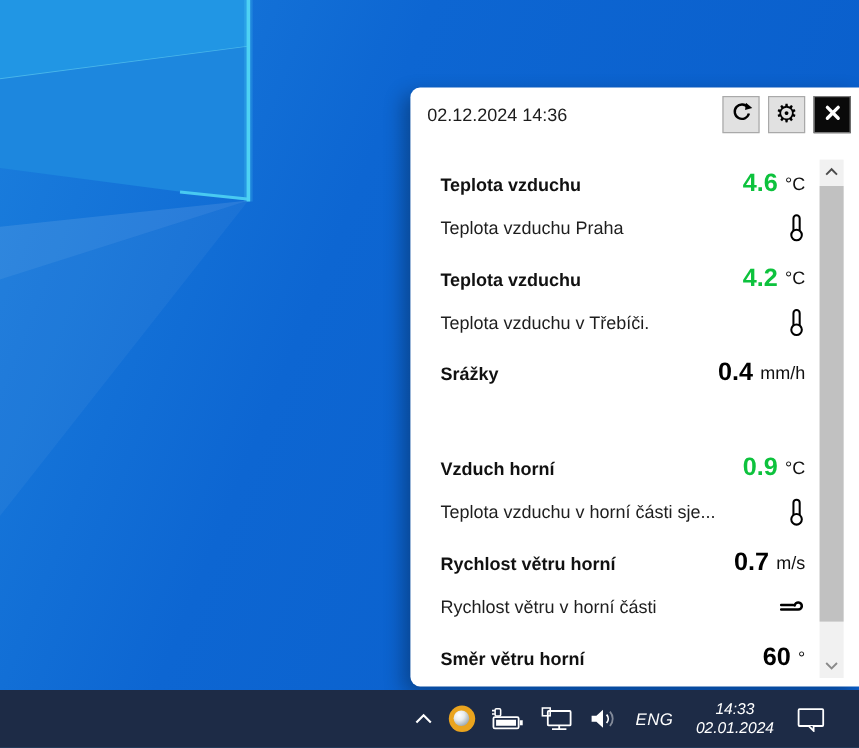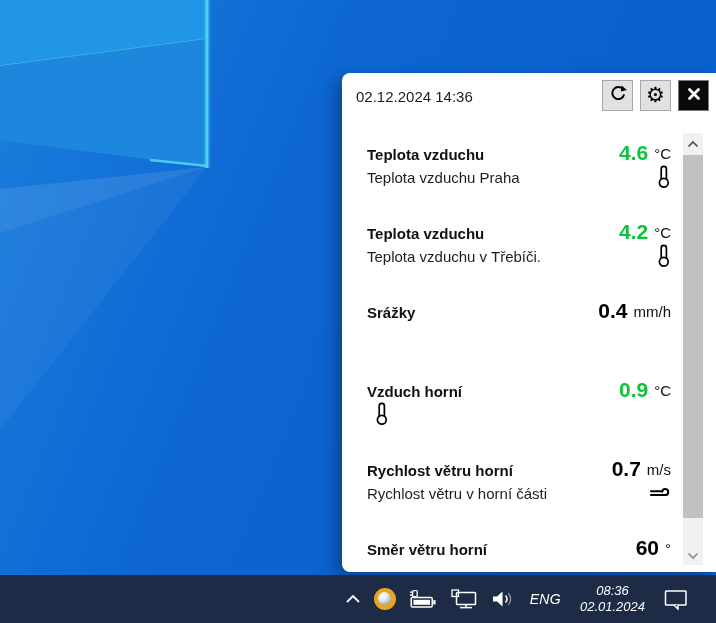--- a/index.html
+++ b/index.html
@@ -31,21 +31,21 @@
   
   .sensor-list{
     position:absolute;left:0;top:68px;right:0;bottom:0;overflow:hidden;
   }
   .sensor-row{height:79px;padding:0 45px 0 25px;position:relative;}
   .row-top{display:flex;justify-content:space-between;align-items:baseline;}
   .sensor-title{font-size:15px;font-weight:700;color:#111;line-height:20px;}
   .value-wrap{white-space:nowrap;display:flex;align-items:center;gap:6px;}
   .sensor-value{font-size:21px;font-weight:700;line-height:24px;}
   .sensor-unit{font-size:15px;color:#111;}
-  .row-bottom{display:flex;justify-content:space-between;align-items:center;height:24px;}
+  .row-bottom{display:flex;justify-content:space-between;align-items:center;margin-top:13px;height:24px;}
   .sensor-subtitle{font-size:15px;color:#1e1e1e;}
   .sensor-icon{width:22px;height:24px;display:flex;align-items:center;justify-content:flex-end;}
 
   
   .scrollbar{
     position:absolute;right:13px;top:60px;width:20px;height:432px;background:#f1f1f1;
   }
   .sb-btn{position:absolute;left:0;width:20px;height:20px;display:flex;align-items:center;justify-content:center;}
   .sb-up{top:0;}
   .sb-down{bottom:0;}
@@ -168,20 +168,21 @@
 
   <div class="sensor-row">
     <div class="row-top">
       <span class="sensor-title">Vzduch horní</span>
       <span class="value-wrap">
         <span class="sensor-value" style="color: rgb(13, 194, 61);">0.9</span>
         <span class="sensor-unit">°C</span>
       </span>
     </div>
     <div class="row-bottom">
+      <span class="sensor-subtitle">Teplota vzduchu v horní části sje...</span>
       <span class="sensor-icon">
               <svg width="15" height="24" viewBox="0 0 15 24">
                 <path d="M5.2 14.2 V4 a2.6 2.6 0 0 1 5.2 0 V14.2" fill="none" stroke="#000" stroke-width="1.7"></path>
                 <circle cx="7.8" cy="17.8" r="4.4" fill="none" stroke="#000" stroke-width="1.7"></circle>
               </svg>
             </span>
     </div>
   </div>
 
   <div class="sensor-row">
@@ -263,21 +264,21 @@
       </span>
       <span class="tray-btn">
         <svg width="26" height="20" viewBox="0 0 26 20">
           <polygon points="2,7.5 6,7.5 11.5,2.5 11.5,17.5 6,12.5 2,12.5" fill="#fff"></polygon>
           <path d="M14.5 6.5 a5.3 5.3 0 0 1 0 7" fill="none" stroke="#fff" stroke-width="1.5"></path>
           <path d="M17.3 4 a9 9 0 0 1 0 12" fill="none" stroke="#fff" stroke-width="1.5" opacity="0.45"></path>
         </svg>
       </span>
       <span class="tray-btn lang">ENG</span>
       <span class="clock">
-        <div>08:36</div>
+        <div>14:33</div>
         <div>02.01.2024</div>
       </span>
       <span class="tray-btn">
         <svg width="24" height="21" viewBox="0 0 24 21">
           <rect x="1.5" y="2" width="20.5" height="14" rx="0.8" fill="none" stroke="#fff" stroke-width="1.5"></rect>
           <polyline points="14,16 14,20 10,16" fill="#1d2b46" stroke="#fff" stroke-width="1.5"></polyline>
         </svg>
       </span>
     </div>
   </div>

